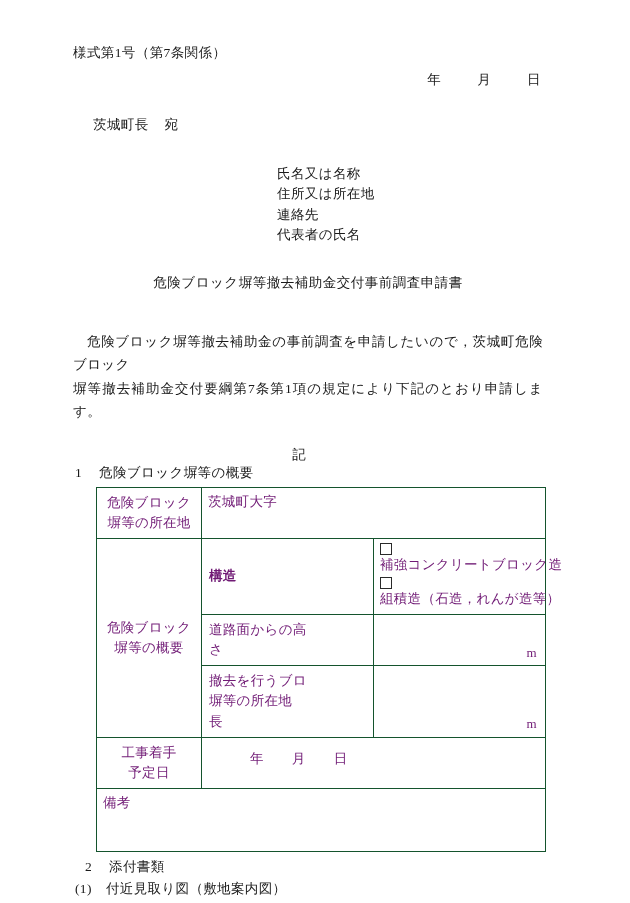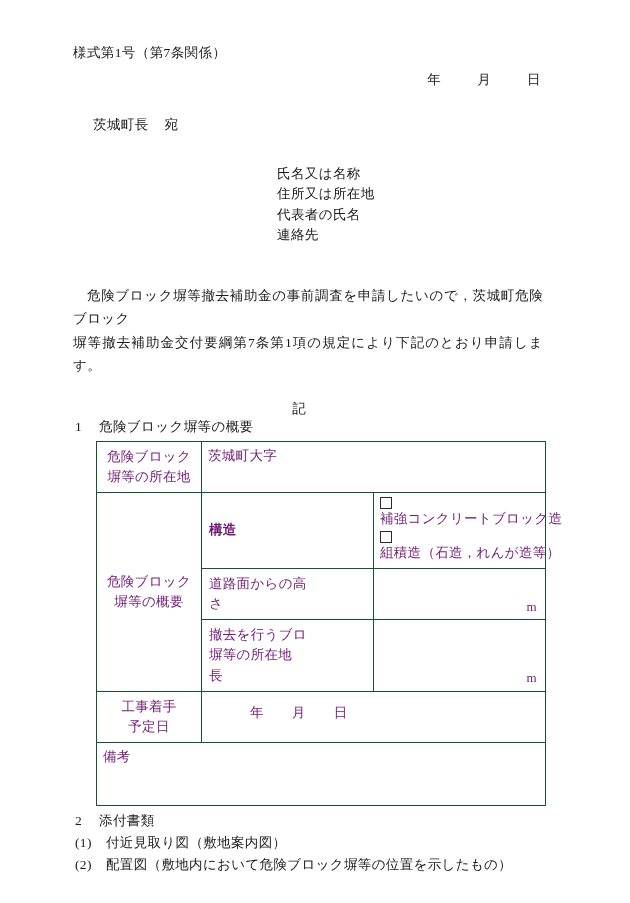--- a/index.html
+++ b/index.html
@@ -108,21 +108,21 @@
   
   .section-head {
     font-size: 13.5px;
     letter-spacing: 0.4px;
   }
   .section-head .num {
     display: inline-block;
     width: 24px;
   }
   #sec1-head { margin-left: 2px; }
-  #sec2-head { margin-top: 6px; margin-left: 2px; }
+  #sec2-head { margin-top: 6px; margin-left: 12px; }
 
   
   .form-table {
     margin-top: 5px;
     margin-left: 23px;
     width: 450px;
     border-collapse: collapse;
     table-layout: fixed;
     font-size: 13.5px;
     letter-spacing: 0.3px;
@@ -245,24 +245,25 @@
       <span class="dchar">年</span><span class="dchar">月</span><span class="dchar">日</span>
     </div>
 
     <div class="addressee">
       <span>茨城町長</span><span class="sep"></span><span>宛</span>
     </div>
 
     <div class="applicant">
       <div>氏名又は名称</div>
       <div>住所又は所在地</div>
+      <div>連絡先</div>
       <div>代表者の氏名</div>
-      <div>連絡先</div>
-    </div>
-
+    </div>
+
+    <div class="doc-title">危険ブロック塀等撤去補助金交付事前調査申請書</div>
 
     <div class="body-para">
       <div class="l1">危険ブロック塀等撤去補助金の事前調査を申請したいので，茨城町危険ブロック</div>
       <div class="l2">塀等撤去補助金交付要綱第7条第1項の規定により下記のとおり申請します。</div>
     </div>
 
     <div class="ki">記</div>
 
     <div class="section-head" id="sec1-head">
       <span class="num">1</span><span>危険ブロック塀等の概要</span>

